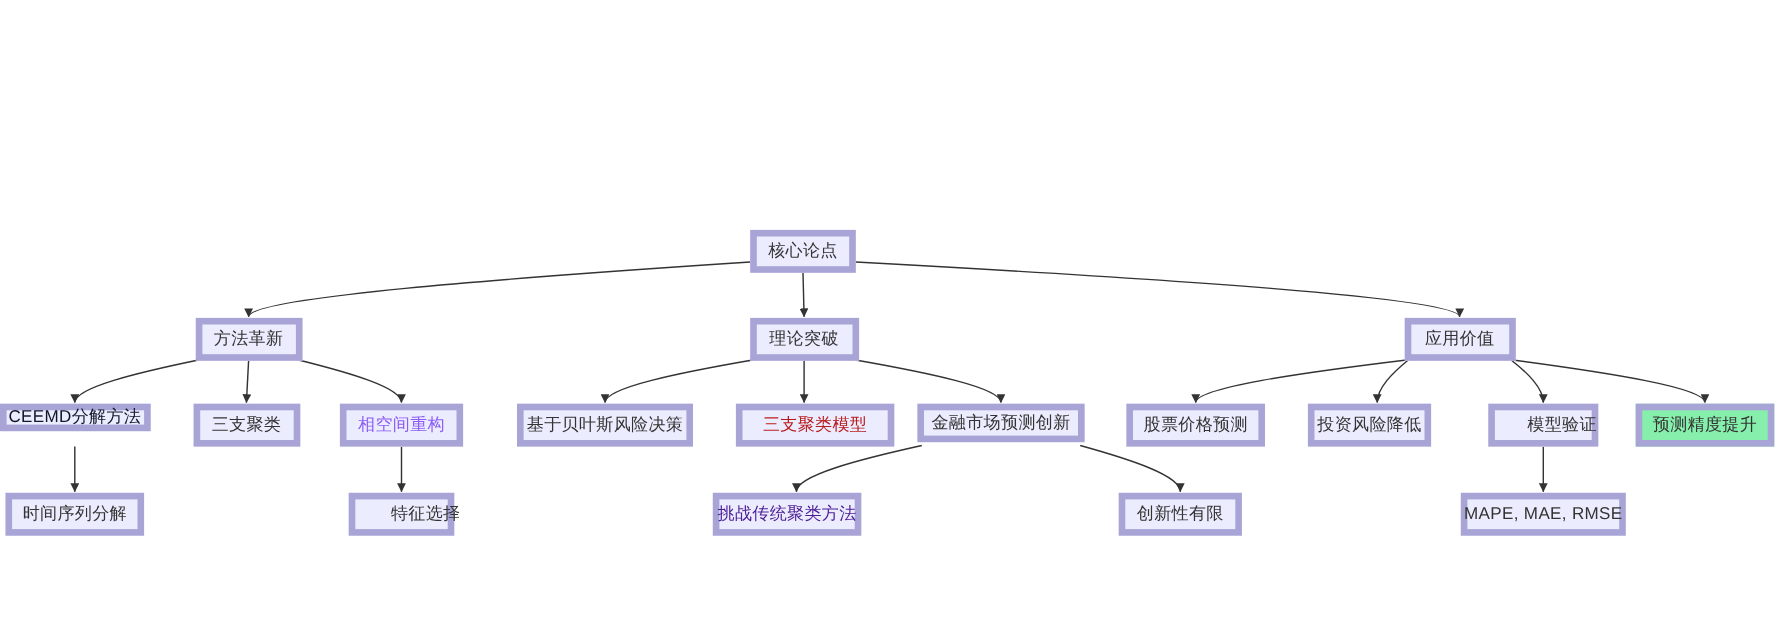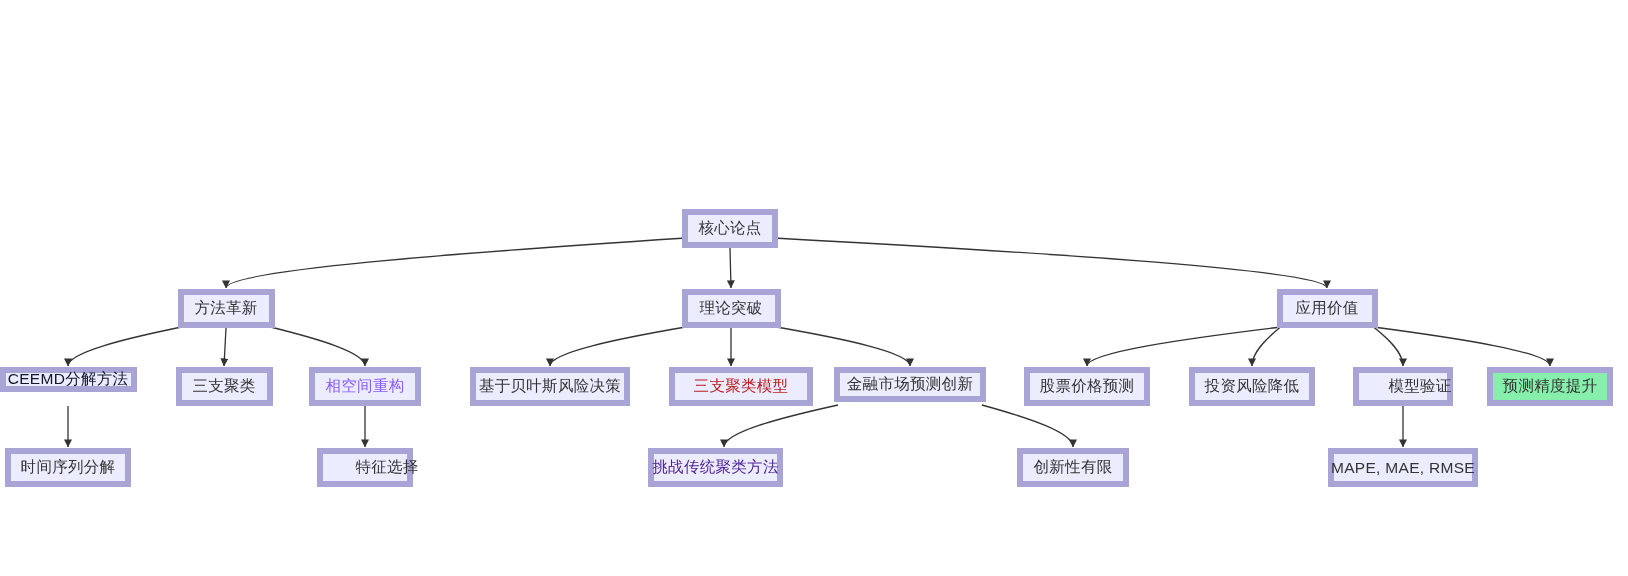--- a/index.html
+++ b/index.html
@@ -75,21 +75,21 @@
       <div class="node" style="left: 177.5px; top: 289px; width: 97px; height: 39px; background: rgb(236, 236, 255); border-color: rgb(169, 164, 214); color: rgb(51, 51, 51);">方法革新</div>
       <div class="node" style="left: 681.5px; top: 289px; width: 99px; height: 39px; background: rgb(236, 236, 255); border-color: rgb(169, 164, 214); color: rgb(51, 51, 51);">理论突破</div>
       <div class="node" style="left: 1276.5px; top: 289px; width: 101px; height: 39px; background: rgb(236, 236, 255); border-color: rgb(169, 164, 214); color: rgb(51, 51, 51);">应用价值</div>
       <div class="node" style="left: -0.5px; top: 367px; width: 137px; height: 25px; background: rgb(236, 236, 255); border-color: rgb(169, 164, 214); color: #0f172a;">CEEMD分解方法</div>
       <div class="node" style="left: 175.5px; top: 367px; width: 97px; height: 39px; background: rgb(236, 236, 255); border-color: rgb(169, 164, 214); color: rgb(51, 51, 51);">三支聚类</div>
       <div class="node" style="left: 309px; top: 367px; width: 112px; height: 39px; background: rgb(236, 236, 255); border-color: rgb(169, 164, 214); color: #8b5cf6;">相空间重构</div>
       <div class="node" style="left: 470px; top: 367px; width: 160px; height: 39px; background: rgb(236, 236, 255); border-color: rgb(169, 164, 214); color: rgb(51, 51, 51);">基于贝叶斯风险决策</div>
       <div class="node" style="left: 669px; top: 367px; width: 144px; height: 39px; background: rgb(236, 236, 255); border-color: rgb(169, 164, 214); color: #b91c1c;">三支聚类模型</div>
       <div class="node" style="left: 834px; top: 367px; width: 152px; height: 35px; background: rgb(236, 236, 255); border-color: rgb(169, 164, 214); color: rgb(51, 51, 51);">金融市场预测创新</div>
       <div class="node" style="left: 1024px; top: 367px; width: 126px; height: 39px; background: rgb(236, 236, 255); border-color: rgb(169, 164, 214); color: rgb(51, 51, 51);">股票价格预测</div>
-      <div class="node" style="left: 1189px; top: 367px; width: 126px; height: 39px; background: rgb(236, 236, 255); border-color: rgb(169, 164, 214); color: rgb(51, 51, 51);">投资风险降低</div>
+      <div class="node" style="left: 1189px; top: 367px; width: 112px; height: 39px; background: rgb(236, 236, 255); border-color: rgb(169, 164, 214); color: rgb(51, 51, 51);">投资风险降低</div>
       <div class="node" style="left: 1353px; top: 367px; width: 100px; height: 39px; background: rgb(236, 236, 255); border-color: rgb(169, 164, 214); color: rgb(51, 51, 51); padding-left: 34px;">模型验证</div>
       <div class="node" style="left: 1487px; top: 367px; width: 126px; height: 39px; background: #86efac; border-color: rgb(169, 164, 214); color: rgb(51, 51, 51);">预测精度提升</div>
       <div class="node" style="left: 5px; top: 448px; width: 126px; height: 39px; background: rgb(236, 236, 255); border-color: rgb(169, 164, 214); color: rgb(51, 51, 51);">时间序列分解</div>
       <div class="node" style="left: 317px; top: 448px; width: 96px; height: 39px; background: rgb(236, 236, 255); border-color: rgb(169, 164, 214); color: rgb(51, 51, 51); padding-left: 44px;">特征选择</div>
       <div class="node" style="left: 648px; top: 448px; width: 135px; height: 39px; background: rgb(236, 236, 255); border-color: rgb(169, 164, 214); color: #4c1d95;">挑战传统聚类方法</div>
       <div class="node" style="left: 1017px; top: 448px; width: 112px; height: 39px; background: rgb(236, 236, 255); border-color: rgb(169, 164, 214); color: rgb(51, 51, 51);">创新性有限</div>
       <div class="node" style="left: 1328px; top: 448px; width: 150px; height: 39px; background: rgb(236, 236, 255); border-color: rgb(169, 164, 214); color: rgb(51, 51, 51);">MAPE, MAE, RMSE</div>
     </div>
 </div>
 

